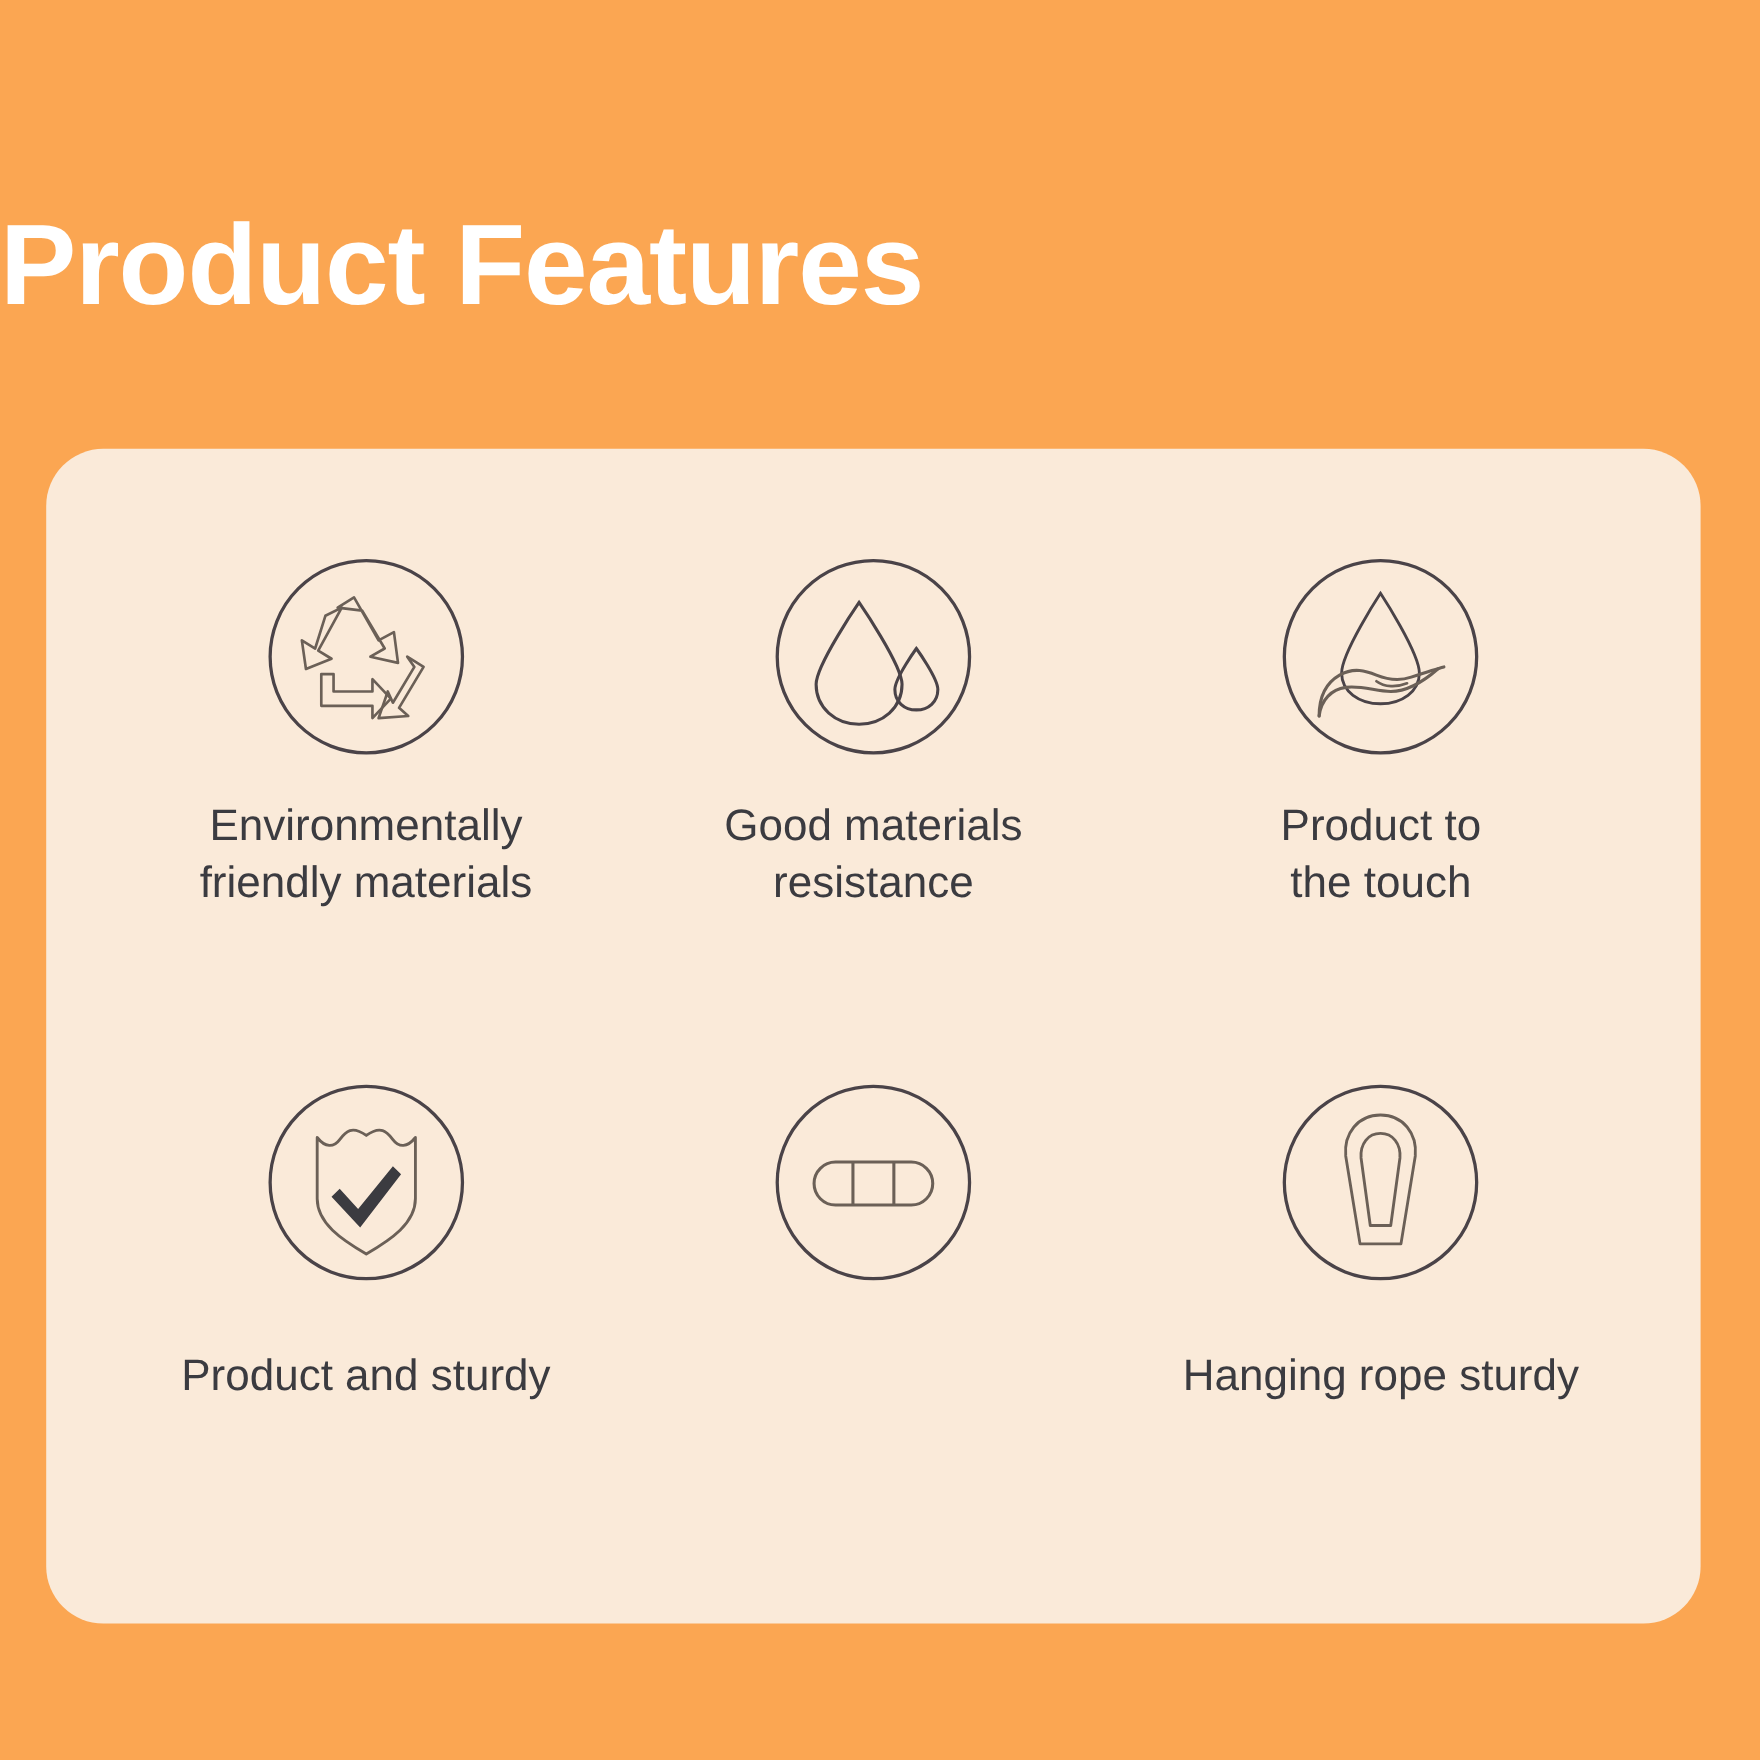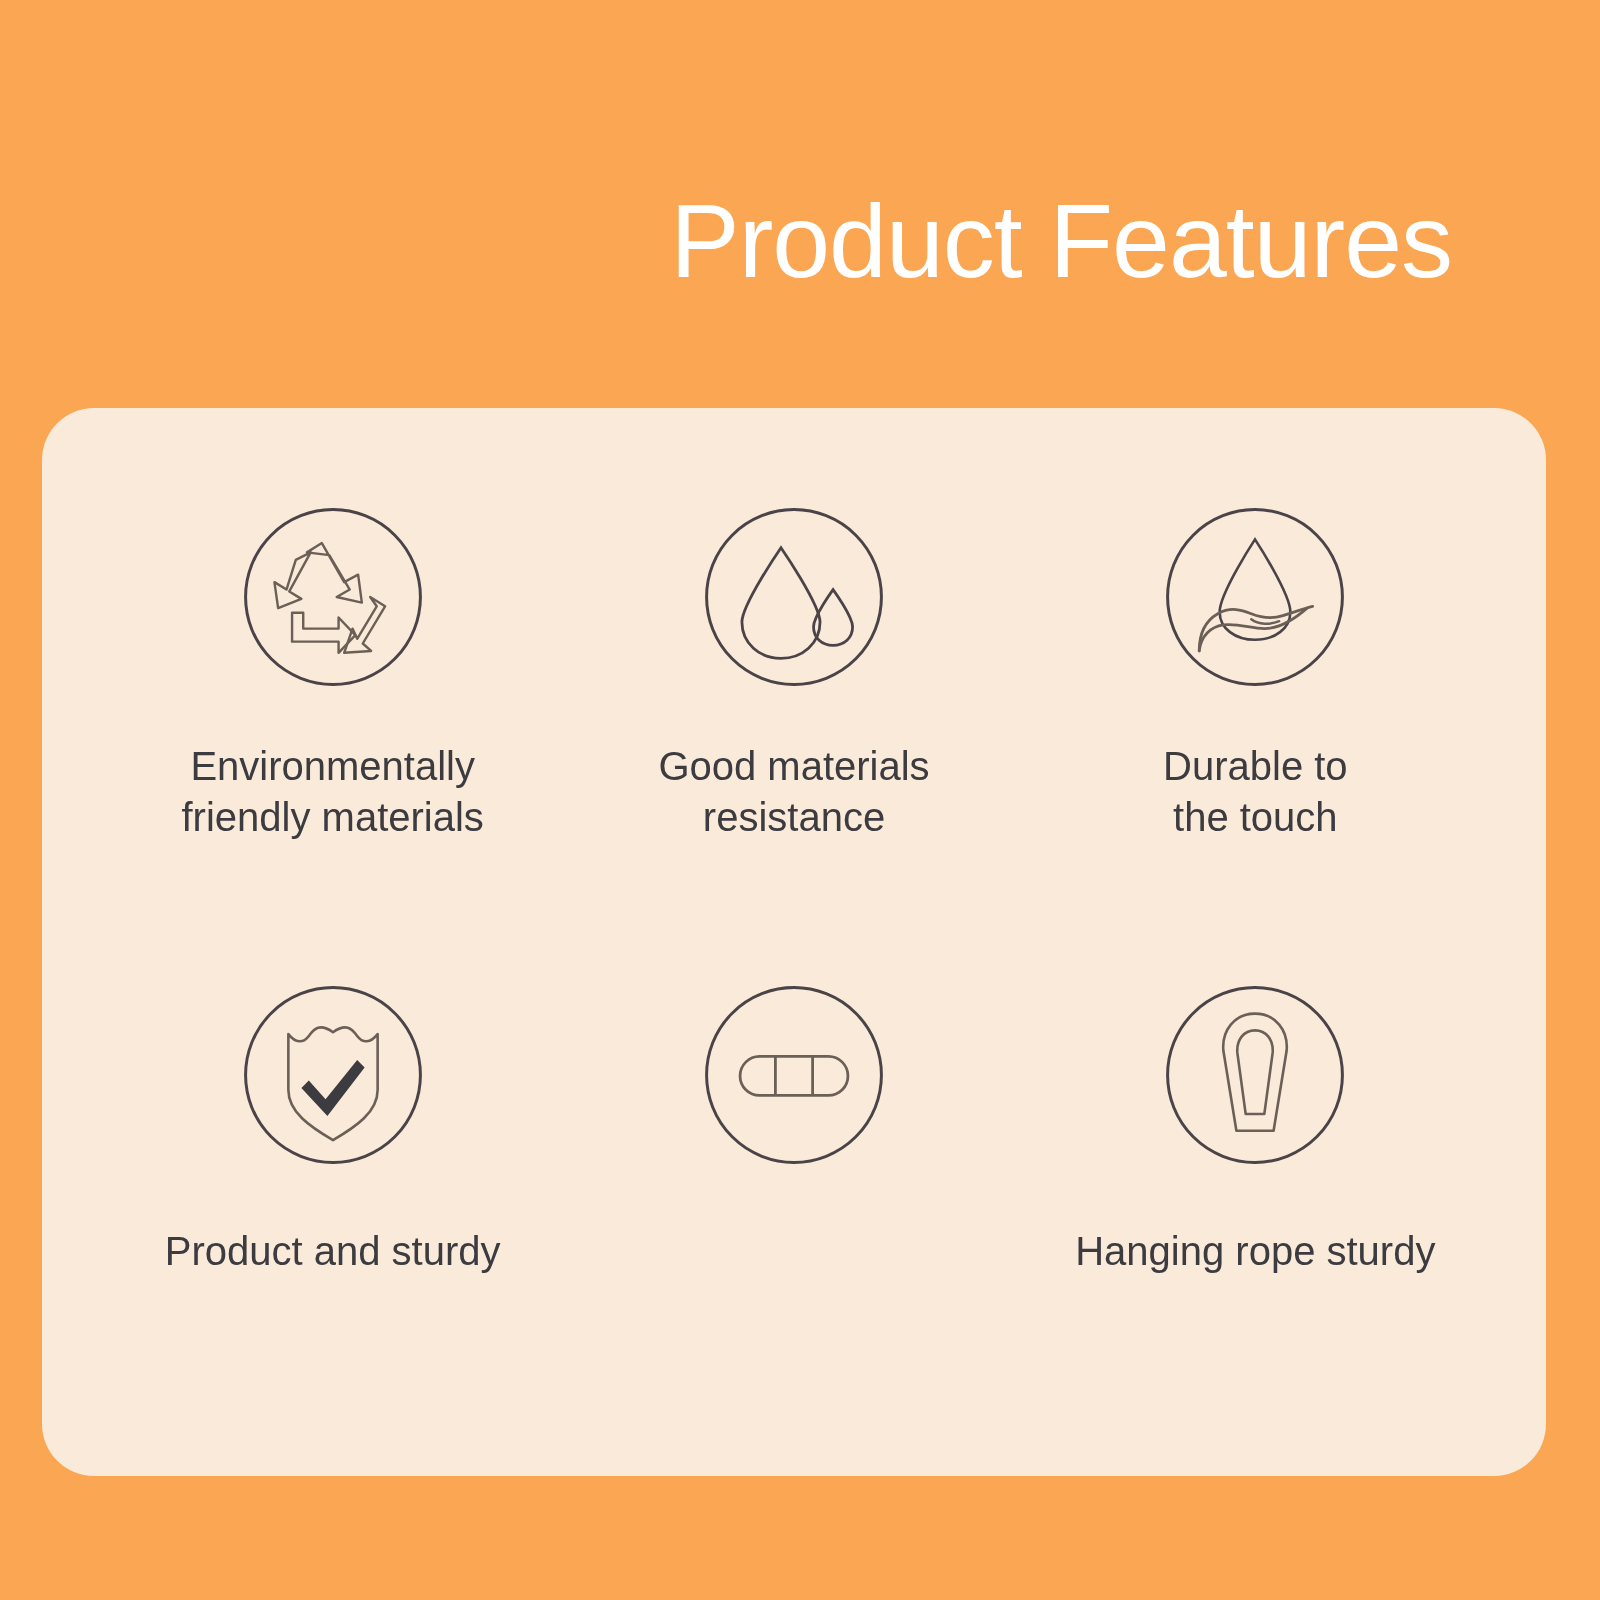--- a/index.html
+++ b/index.html
@@ -17,23 +17,23 @@
     position: relative;
     width: 1600px;
     height: 1600px;
     background: #fba652;
   }
   .page-title {
     position: absolute;
     top: 182px;
     left: 0;
     width: 1452px;
-    text-align: right;
+    text-align: left;
     font-size: 104px;
-    font-weight: normal;
+    font-weight: bold;
     color: #ffffff;
     letter-spacing: -1px;
     line-height: 1.15;
     white-space: nowrap;
   }
   .features-card {
     position: absolute;
     left: 42px;
     top: 408px;
     width: 1504px;
@@ -68,21 +68,21 @@
     height: 186px;
     flex: 0 0 auto;
     display: block;
   }
   .icon-circle svg {
     display: block;
     width: 186px;
     height: 186px;
   }
   .feature-label {
-    margin-top: 51px;
+    margin-top: 36px;
     text-align: center;
     font-size: 40px;
     line-height: 1.28;
     color: #3b3b40;
     max-width: 420px;
     white-space: pre-line;
   }
   .feature-item.row-two .feature-label {
     margin-top: 58px;
     white-space: nowrap;
@@ -130,21 +130,21 @@
       <div class="feature-item">
         <div class="icon-circle">
           <svg viewBox="0 0 200 200" xmlns="http://www.w3.org/2000/svg">
             <circle cx="100" cy="100" r="94" fill="none" stroke="#4a4348" stroke-width="3.2"></circle>
             <path d="M100 38 C100 38 62 96 62 116 C62 134 79 146 100 146 C121 146 138 134 138 116 C138 96 100 38 100 38 Z" fill="none" stroke="#4a4348" stroke-width="2.8"></path>
             <path d="M40 158 C40 140 46 126 60 118 C74 110 86 114 96 118 C106 122 118 124 130 120 C142 116 154 112 162 110" fill="none" stroke="#6b6057" stroke-width="3" stroke-linecap="round"></path>
             <path d="M40 158 C42 142 52 132 66 130 C82 128 96 134 110 134 C124 134 140 126 156 112" fill="none" stroke="#6b6057" stroke-width="3" stroke-linecap="round"></path>
             <path d="M96 124 C104 130 116 130 126 126" fill="none" stroke="#6b6057" stroke-width="2.6" stroke-linecap="round"></path>
           </svg>
         </div>
-        <div class="feature-label">Durable to
+        <div class="feature-label">Product to
 the touch</div>
       </div>
 
       <div class="feature-item row-two">
         <div class="icon-circle">
           <svg viewBox="0 0 200 200" xmlns="http://www.w3.org/2000/svg">
             <circle cx="100" cy="100" r="94" fill="none" stroke="#4a4348" stroke-width="3.2"></circle>
             <path d="M52 56 C60 66 68 66 74 58 C80 50 86 44 100 54 C114 44 120 50 126 58 C132 66 140 66 148 56
                      L148 116 C148 140 124 156 100 170 C76 156 52 140 52 116 Z" fill="none" stroke="#6b6057" stroke-width="2.8" stroke-linejoin="round"></path>
             <path d="M74 106 L92 126 L126 84 L134 92 L94 144 L66 114 Z" fill="#3b3b40" stroke="none"></path>

